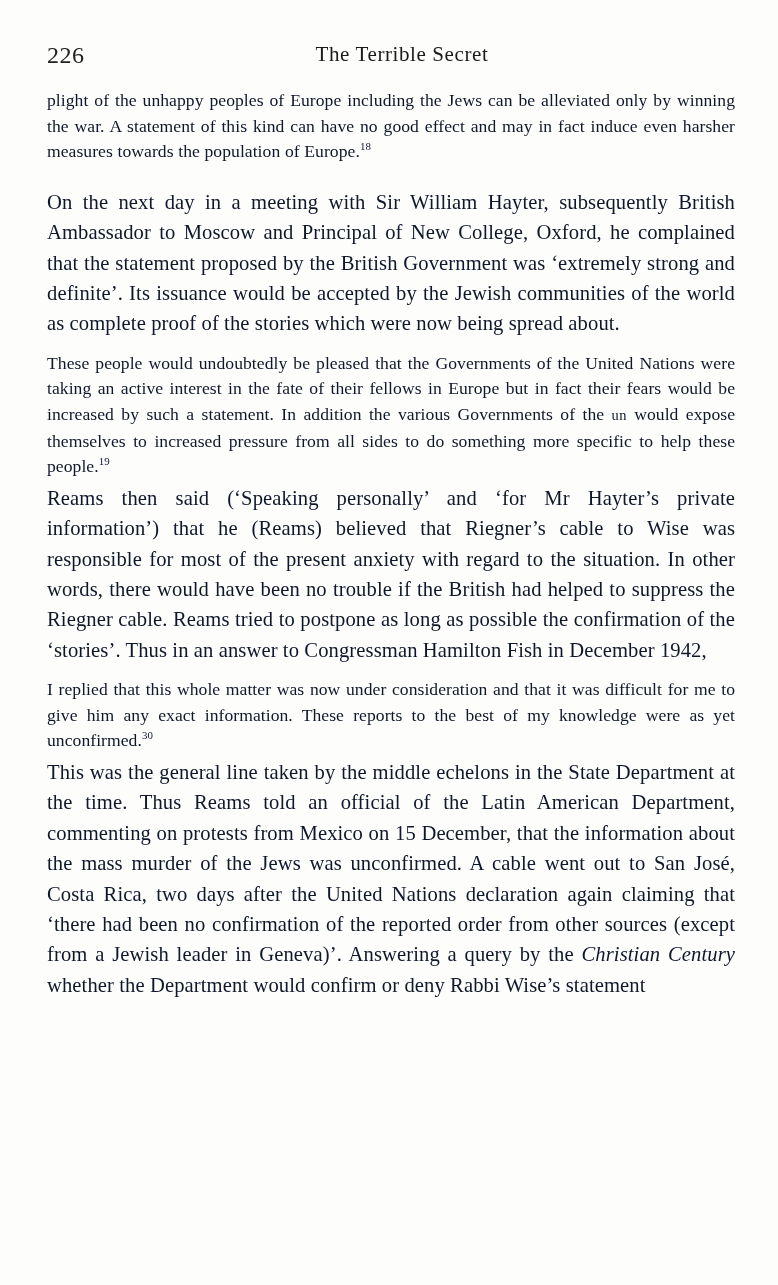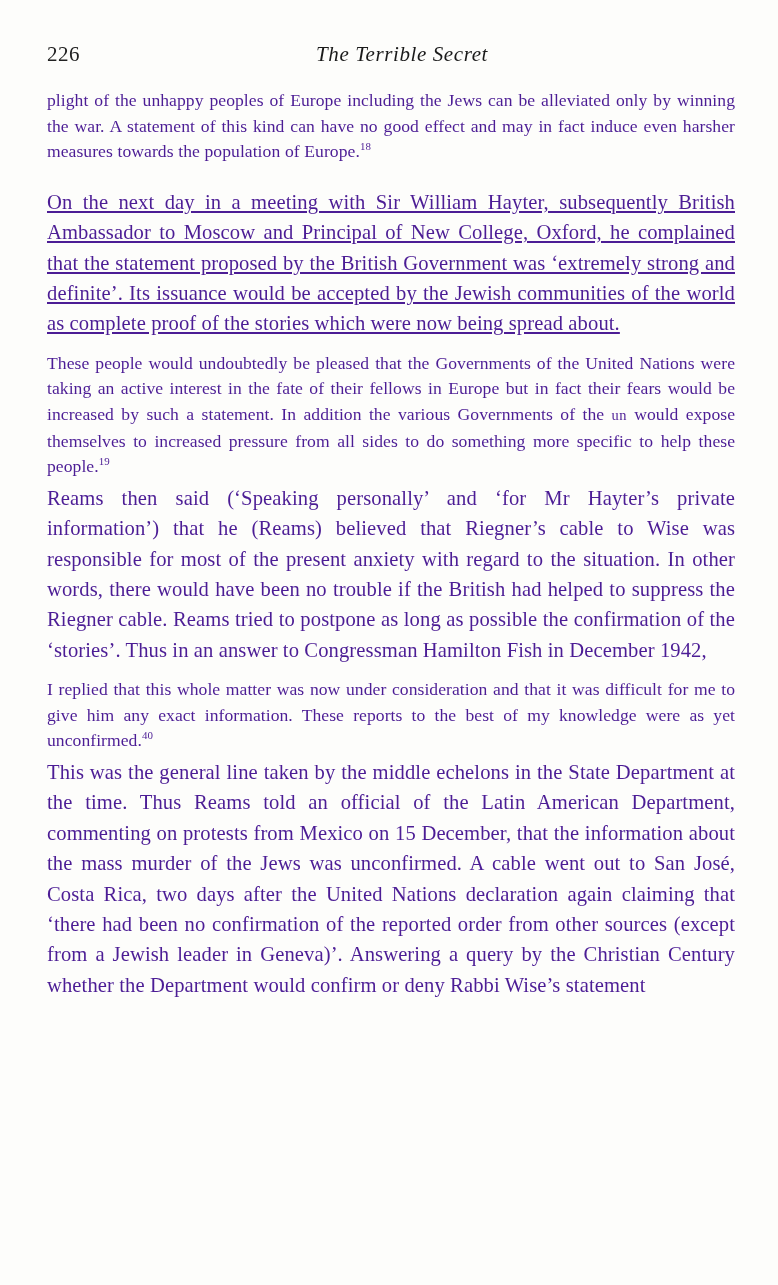--- a/index.html
+++ b/index.html
@@ -27,74 +27,73 @@
     left: 47px;
     top: 42px;
     width: 690px;
     height: 28px;
   }
   .folio {
     position: absolute;
     left: 0;
     top: 0;
     font-family: "Liberation Serif", serif;
-    font-size: 21px;
+    font-size: 24px;
     letter-spacing: 0.5px;
     color: #222;
   }
   .running-title {
     position: absolute;
     left: 0;
     right: 0;
     top: 0;
     text-align: center;
     font-family: "Liberation Serif", serif;
-    font-style: italic;
     font-size: 21px;
     letter-spacing: 0.6px;
     color: #1a1a1a;
     padding-left: 20px;
   }
   .body-col {
     position: absolute;
     left: 47px;
     top: 88px;
     width: 688px;
   }
   p {
     margin: 0 0 0 0;
     text-align: justify;
     text-justify: inter-word;
-    color: #4c1d95;
+    color: #0f172a;
   }
   
   .p-small {
     font-size: 17.6px;
     line-height: 25.6px;
     letter-spacing: 0.05px;
     word-spacing: 0.2px;
   }
   .p-large {
     font-size: 20.6px;
     line-height: 30.4px;
     letter-spacing: 0.1px;
   }
-  .gap-a { margin-top: 22px; text-decoration: underline; }
+  .gap-a { margin-top: 22px; }
   .gap-b { margin-top: 12px; }
   .gap-c { margin-top: 3px; }
   sup {
     font-size: 0.62em;
     vertical-align: super;
     line-height: 0;
   }
   .sc {
     font-size: 0.82em;
     letter-spacing: 0.4px;
   }
-  .ital { }
+  .ital { font-style: italic; }
   .noselect { -webkit-user-select: none; user-select: none; }
 </style>
 </head>
 <body>
 
 <div class="page">
 
   <div class="header">
     <div class="folio noselect">226</div>
     <div class="running-title noselect">The Terrible Secret</div>
@@ -103,19 +102,19 @@
   <div class="body-col">
 
     <p class="p-small"><span>plight of the unhappy peoples of Europe including the Jews can be alleviated only by winning the war. A statement of this kind can have no good effect and may in fact induce even harsher measures towards the population of Europe.</span><sup>18</sup></p>
 
     <p class="p-large gap-a"><span>On the next day in a meeting with Sir William Hayter, subsequently British Ambassador to Moscow and Principal of New College, Oxford, he complained that the statement proposed by the British Government was ‘extremely strong and definite’. Its issuance would be accepted by the Jewish communities of the world as complete proof of the stories which were now being spread about.</span></p>
 
     <p class="p-small gap-b"><span>These people would undoubtedly be pleased that the Governments of the United Nations were taking an active interest in the fate of their fellows in Europe but in fact their fears would be increased by such a statement. In addition the various Governments of the </span><span class="sc">un</span><span> would expose themselves to increased pressure from all sides to do something more specific to help these people.</span><sup>19</sup></p>
 
     <p class="p-large gap-c"><span>Reams then said (‘Speaking personally’ and ‘for Mr Hayter’s private information’) that he (Reams) believed that Riegner’s cable to Wise was responsible for most of the present anxiety with regard to the situation. In other words, there would have been no trouble if the British had helped to suppress the Riegner cable. Reams tried to postpone as long as possible the confirmation of the ‘stories’. Thus in an answer to Congressman Hamilton Fish in December 1942,</span></p>
 
-    <p class="p-small gap-b"><span>I replied that this whole matter was now under consideration and that it was difficult for me to give him any exact information. These reports to the best of my knowledge were as yet unconfirmed.</span><sup>40</sup></p>
+    <p class="p-small gap-b"><span>I replied that this whole matter was now under consideration and that it was difficult for me to give him any exact information. These reports to the best of my knowledge were as yet unconfirmed.</span><sup>30</sup></p>
 
     <p class="p-large gap-c"><span>This was the general line taken by the middle echelons in the State Department at the time. Thus Reams told an official of the Latin American Department, commenting on protests from Mexico on 15 December, that the information about the mass murder of the Jews was unconfirmed. A cable went out to San José, Costa Rica, two days after the United Nations declaration again claiming that ‘there had been no confirmation of the reported order from other sources (except from a Jewish leader in Geneva)’. Answering a query by the </span><span class="ital">Christian Century</span><span> whether the Department would confirm or deny Rabbi Wise’s statement</span></p>
 
   </div>
 
 </div>
 
 </body></html>

